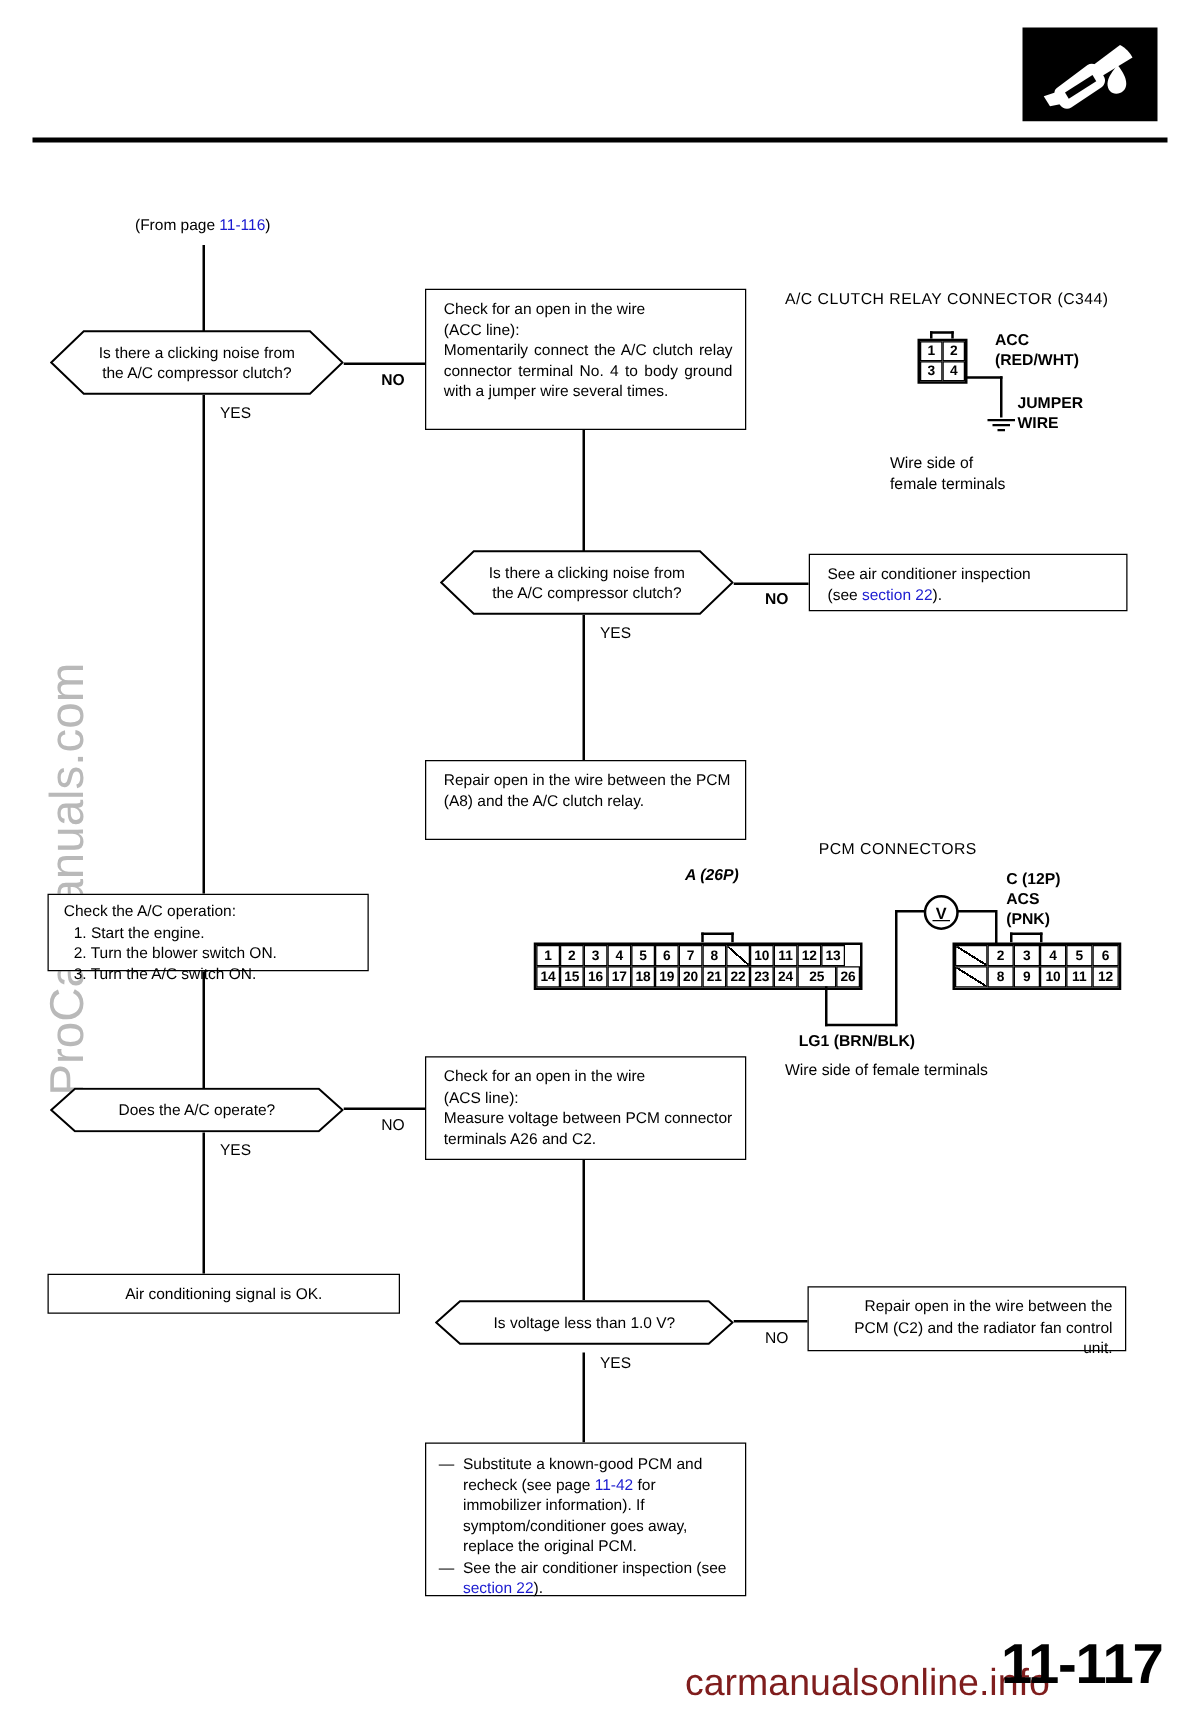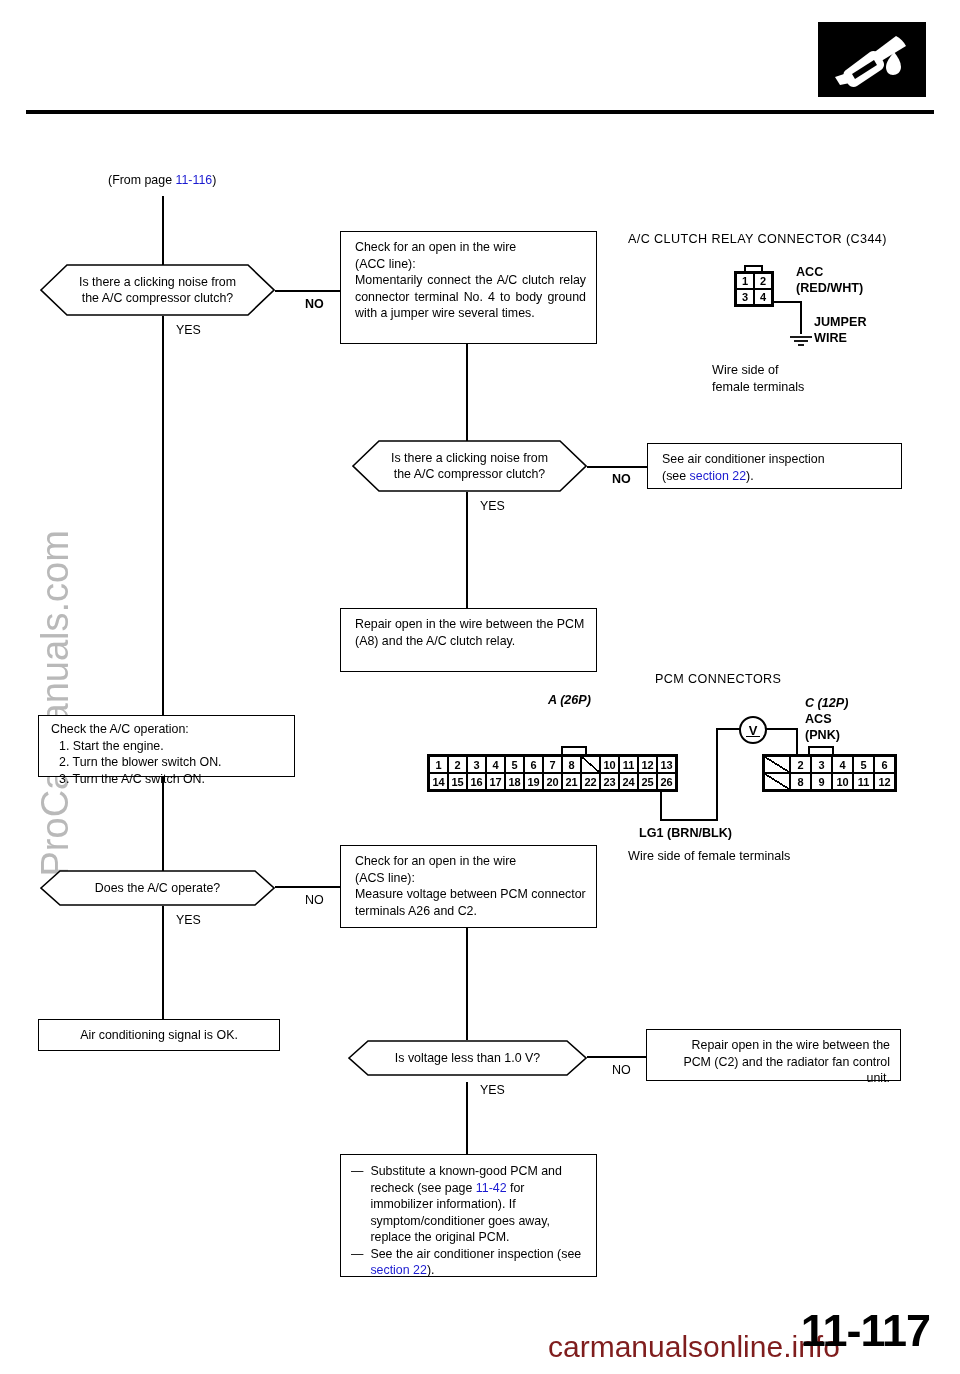--- a/index.html
+++ b/index.html
@@ -225,21 +225,21 @@
 (see </span><span class="blue">section 22</span><span>).</span>
     </div>
   </div>
 
   <div class="box" style="left:340px;top:608px;width:257px;height:64px;">
     <div>Repair open in the wire between the PCM (A8) and the A/C clutch relay.</div>
   </div>
 
   <div class="cap" style="left:655px;top:672px;letter-spacing:0.4px;">PCM CONNECTORS</div>
   <div class="cap cap-b" style="left:548px;top:693px;font-style:italic;">A (26P)</div>
-  <div class="cap cap-b" style="left:805px;top:696px;font-style:italic;">C (12P)</div>
+  <div class="cap cap-b" style="left:805px;top:696px;">C (12P)</div>
   <div class="cap cap-b" style="left:805px;top:712px;">ACS</div>
   <div class="cap cap-b" style="left:805px;top:728px;">(PNK)</div>
 
   <div class="pcm-tab" style="left:561px;top:746px;width:26px;height:8px;"></div>
 
   <div class="pcm-a" style="left:427px;top:754px;">
     <div class="pcm-row" id="pcmARowTop">
         <div class="pcm-cell" style="width: 19px;">1</div>
         <div class="pcm-cell" style="width: 19px;">2</div>
         <div class="pcm-cell" style="width: 19px;">3</div>
@@ -259,21 +259,21 @@
         <div class="pcm-cell" style="width: 19px;">15</div>
         <div class="pcm-cell" style="width: 19px;">16</div>
         <div class="pcm-cell" style="width: 19px;">17</div>
         <div class="pcm-cell" style="width: 19px;">18</div>
         <div class="pcm-cell" style="width: 19px;">19</div>
         <div class="pcm-cell" style="width: 19px;">20</div>
         <div class="pcm-cell" style="width: 19px;">21</div>
         <div class="pcm-cell" style="width: 19px;">22</div>
         <div class="pcm-cell" style="width: 19px;">23</div>
         <div class="pcm-cell" style="width: 19px;">24</div>
-        <div class="pcm-cell" style="width: 19px;">25</div>
+        <div class="pcm-cell" style="width: 31px;">25</div>
         <div class="pcm-cell" style="width: 19px;">26</div>
       </div>
   </div>
 
   <div class="pcm-tab" style="left:808px;top:746px;width:26px;height:8px;"></div>
   <div class="pcm-a" style="left:762px;top:754px;">
     <div class="pcm-row" id="pcmCRowTop">
         <div class="pcm-cell blank" style="width: 26px;"></div>
         <div class="pcm-cell" style="width: 21px;">2</div>
         <div class="pcm-cell" style="width: 21px;">3</div>
@@ -321,21 +321,21 @@
   </div>
   <div class="lbl lbl-b" style="left:305px;top:868px;font-weight:normal;">NO</div>
   <div class="lbl" style="left:176px;top:913px;">YES</div>
 
   <div class="box" style="left:340px;top:845px;width:257px;height:83px;">
     <div>Check for an open in the wire</div>
     <div>(ACS line):</div>
     <div>Measure voltage between PCM connector terminals A26 and C2.</div>
   </div>
 
-  <div class="box" style="left:38px;top:1019px;width:242px;height:32px;display:flex;align-items:center;justify-content:center;padding:0;">
+  <div class="box" style="left:38px;top:1019px;width:282px;height:32px;display:flex;align-items:center;justify-content:center;padding:0;">
     <div>Air conditioning signal is OK.</div>
   </div>
 
   <div class="hex" style="left:348px;top:1040px;width:239px;height:36px;">
     <svg width="239" height="36" viewBox="0 0 239 36" preserveAspectRatio="none">
       <polygon points="1,18 20,1 219,1 238,18 219,35 20,35" fill="#fff" stroke="#000" stroke-width="1.6"></polygon>
     </svg>
     <span>Is voltage less than 1.0 V?</span>
   </div>
   <div class="lbl lbl-b" style="left:612px;top:1038px;font-weight:normal;">NO</div>

